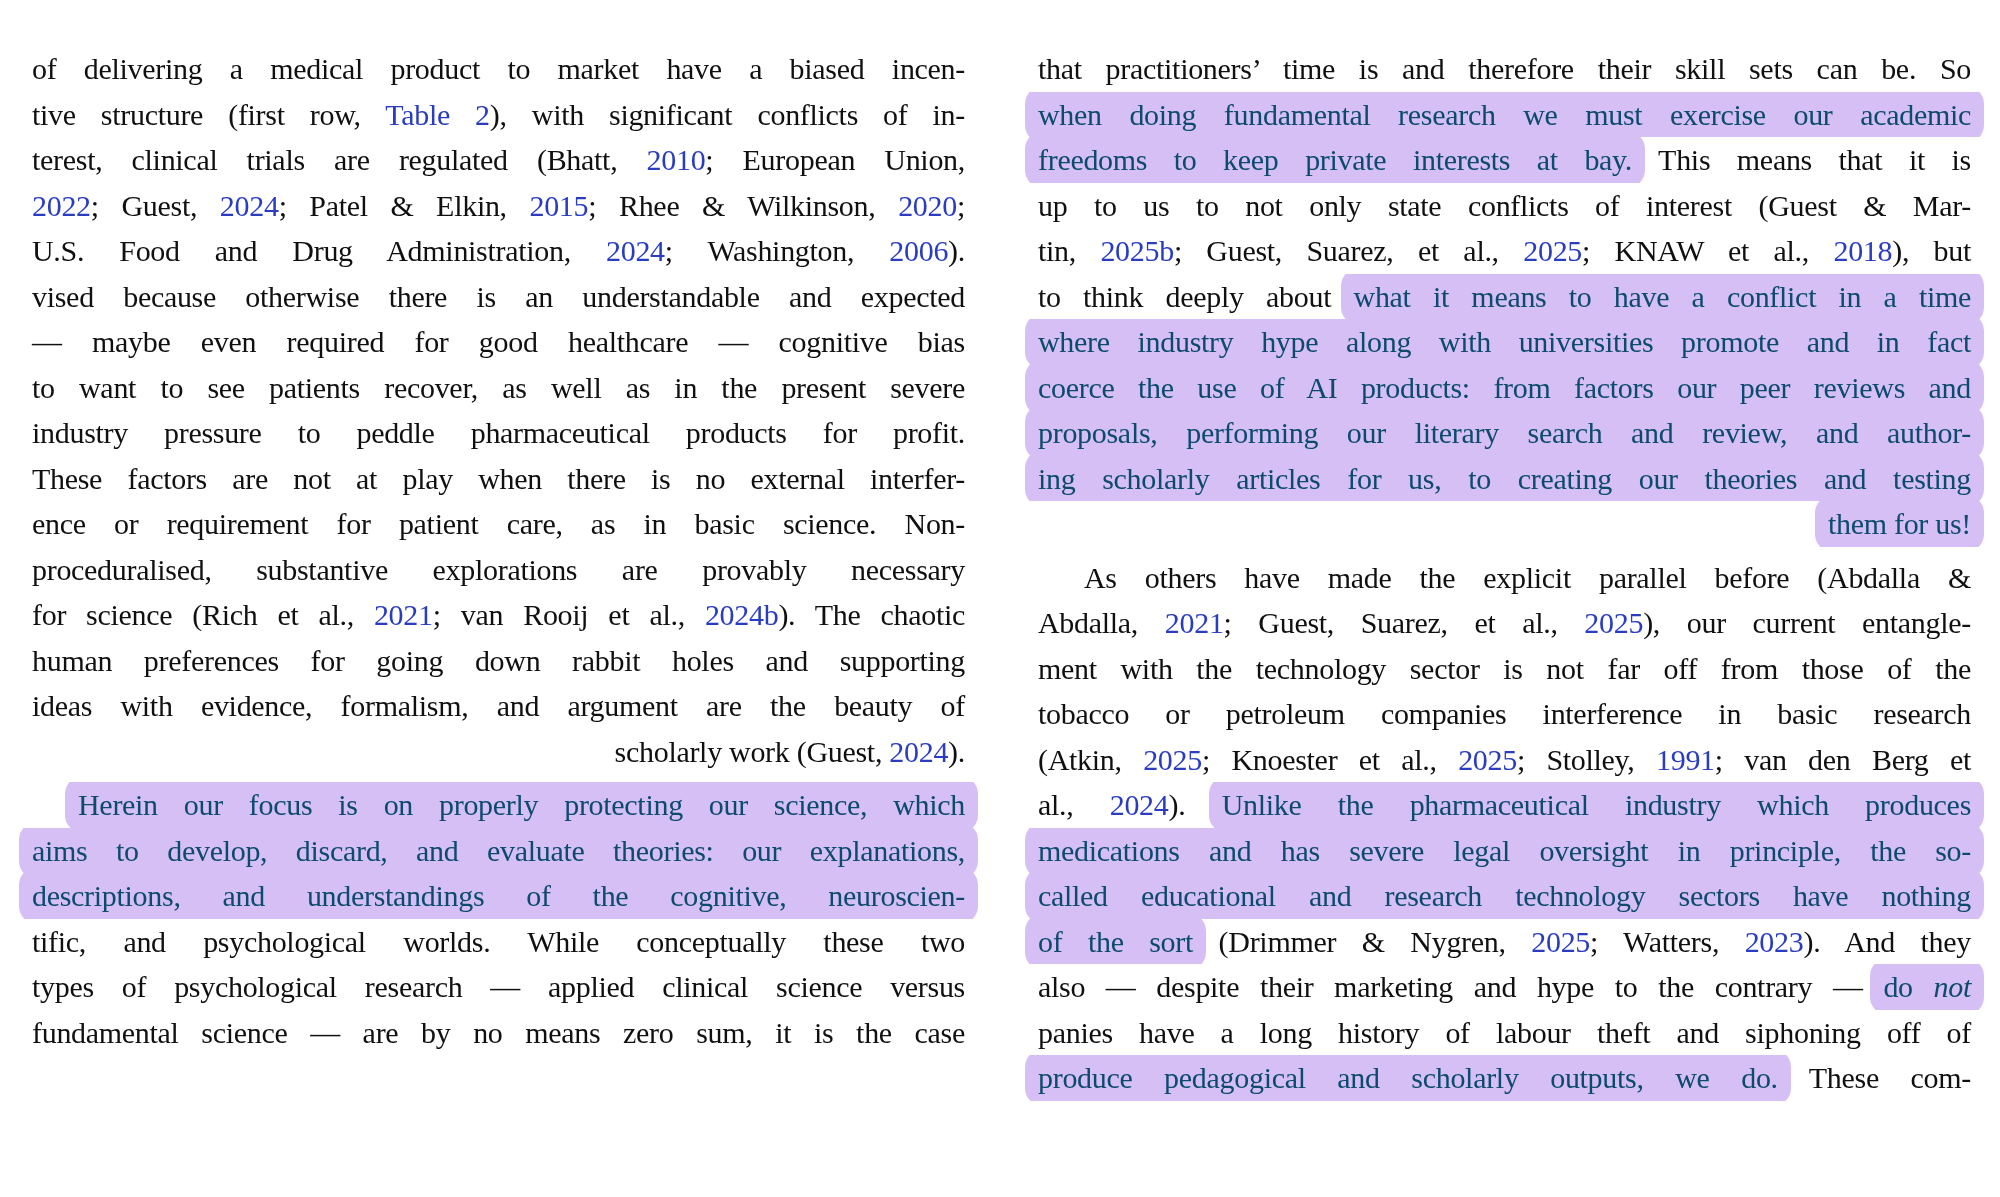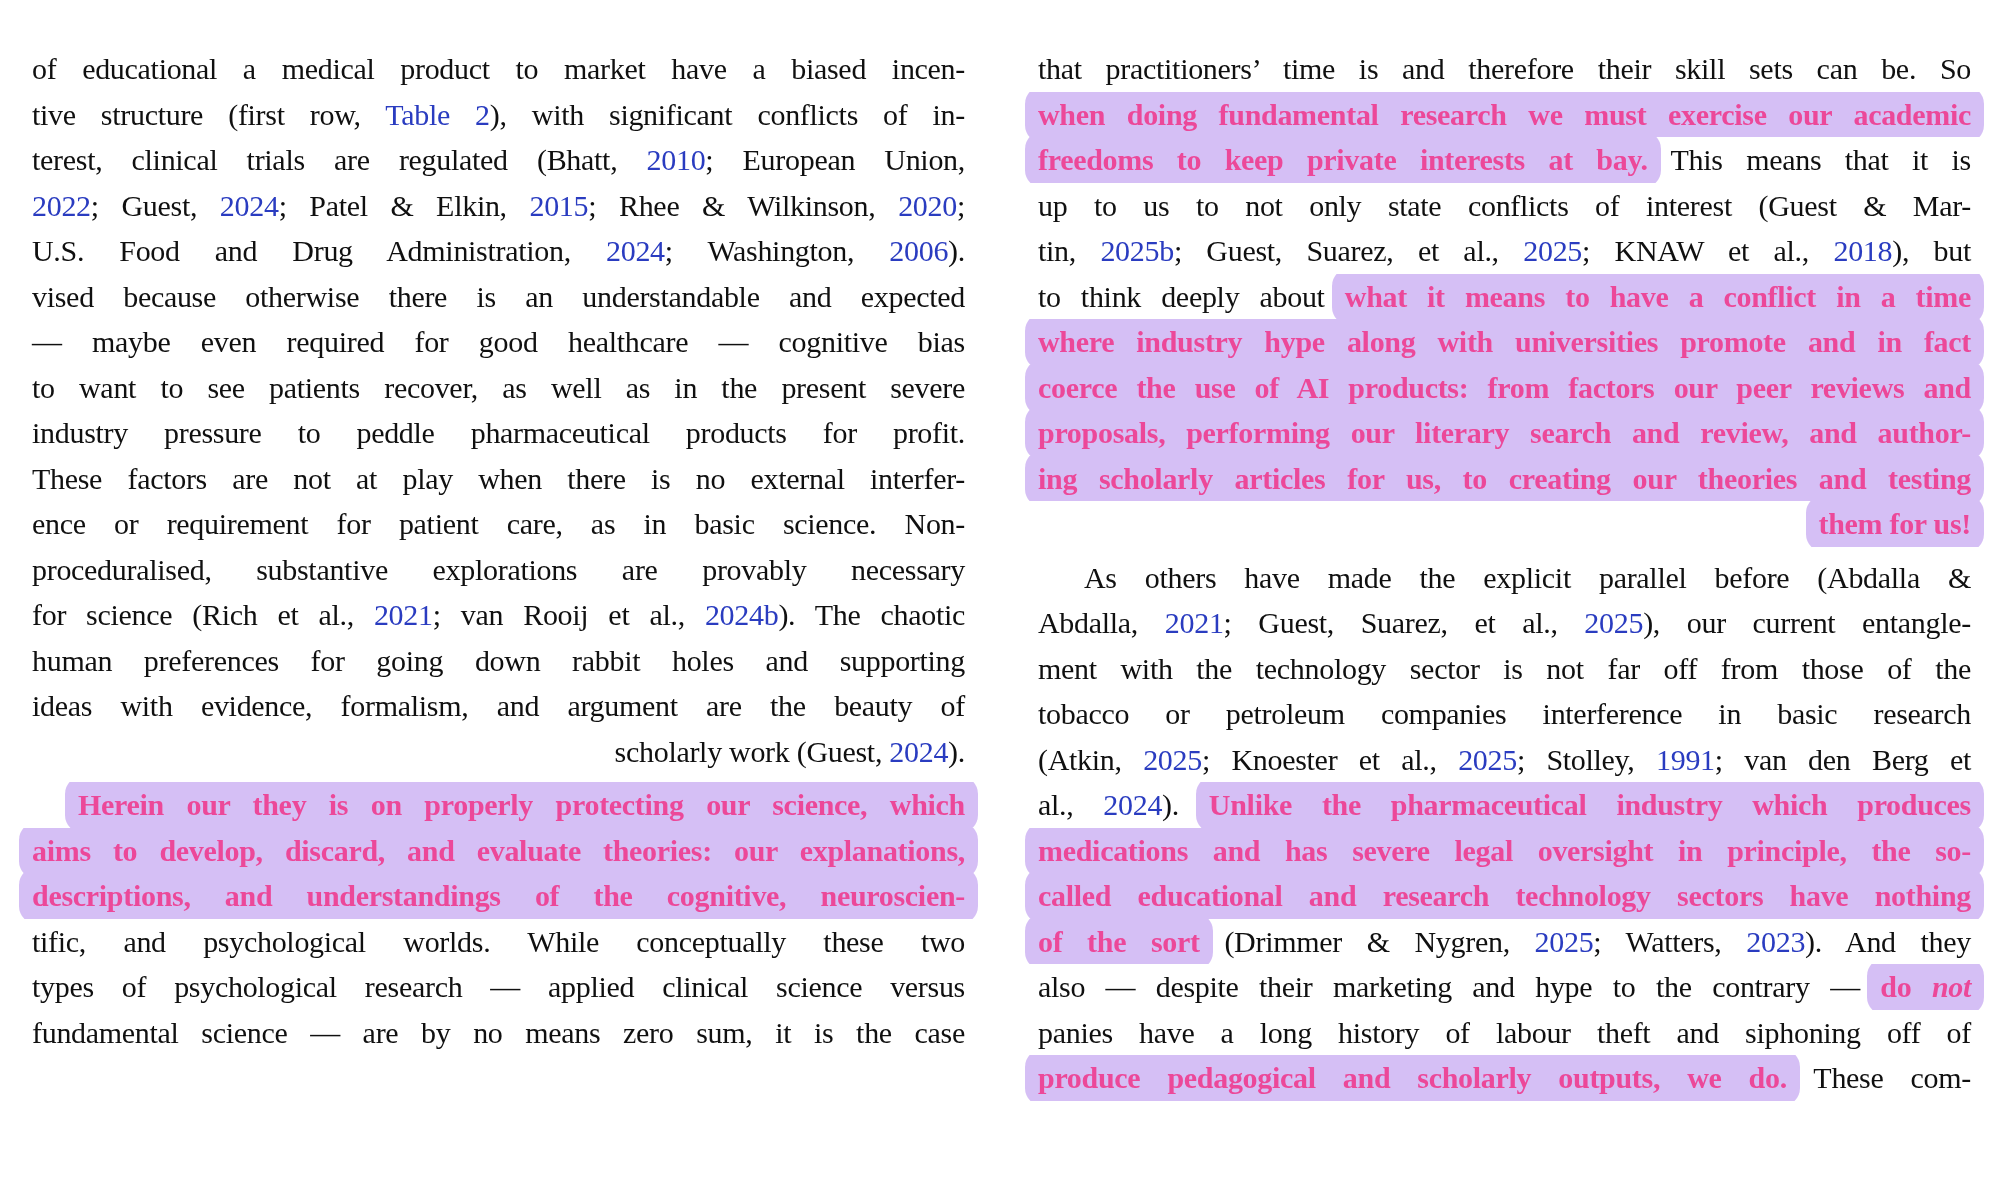--- a/index.html
+++ b/index.html
@@ -49,49 +49,48 @@
 
   .cite {
     color: #2a3cc0;
     cursor: pointer;
   }
   .hl {
     background: rgba(150, 95, 230, 0.40);
     border-radius: 18px;
     padding: 12px 13px;
     margin: 0 -13px;
-    color: #ec4899;
+    color: #0c4a6e;
     -webkit-box-decoration-break: clone;
     box-decoration-break: clone;
-    font-weight: bold;
   }
   .hl .it { font-style: italic; }
 </style>
 </head>
 <body>
 
 <div class="page">
     <div class="col">
-      <div class="line"><span>of educational a medical product to market have a biased incen-</span></div>
+      <div class="line"><span>of delivering a medical product to market have a biased incen-</span></div>
       <div class="line"><span>tive structure (first row, </span><span class="cite">Table 2</span><span>), with significant conflicts of in-</span></div>
       <div class="line"><span>terest, clinical trials are regulated (Bhatt, </span><span class="cite">2010</span><span>; European Union,</span></div>
       <div class="line"><span class="cite">2022</span><span>; Guest, </span><span class="cite">2024</span><span>; Patel &amp; Elkin, </span><span class="cite">2015</span><span>; Rhee &amp; Wilkinson, </span><span class="cite">2020</span><span>;</span></div>
       <div class="line"><span>U.S. Food and Drug Administration, </span><span class="cite">2024</span><span>; Washington, </span><span class="cite">2006</span><span>).</span></div>
       <div class="line"><span>vised because otherwise there is an understandable and expected</span></div>
       <div class="line"><span>— maybe even required for good healthcare — cognitive bias</span></div>
       <div class="line"><span>to want to see patients recover, as well as in the present severe</span></div>
       <div class="line"><span>industry pressure to peddle pharmaceutical products for profit.</span></div>
       <div class="line"><span>These factors are not at play when there is no external interfer-</span></div>
       <div class="line"><span>ence or requirement for patient care, as in basic science. Non-</span></div>
       <div class="line"><span>proceduralised, substantive explorations are provably necessary</span></div>
       <div class="line"><span>for science (Rich et al., </span><span class="cite">2021</span><span>; van Rooij et al., </span><span class="cite">2024b</span><span>). The chaotic</span></div>
       <div class="line"><span>human preferences for going down rabbit holes and supporting</span></div>
       <div class="line"><span>ideas with evidence, formalism, and argument are the beauty of</span></div>
       <div class="line noj"><span>scholarly work (Guest, </span><span class="cite">2024</span><span>).</span></div>
-      <div class="line indent pskip"><span class="hl"><span>Herein our they is on properly protecting our science, which</span></span></div>
+      <div class="line indent pskip"><span class="hl"><span>Herein our focus is on properly protecting our science, which</span></span></div>
       <div class="line"><span class="hl"><span>aims to develop, discard, and evaluate theories: our explanations,</span></span></div>
       <div class="line"><span class="hl"><span>descriptions, and understandings of the cognitive, neuroscien-</span></span></div>
       <div class="line"><span>tific, and psychological worlds. While conceptually these two</span></div>
       <div class="line"><span>types of psychological research — applied clinical science versus</span></div>
       <div class="line"><span>fundamental science — are by no means zero sum, it is the case</span></div>
     </div>
     <div class="col">
       <div class="line"><span>that practitioners’ time is and therefore their skill sets can be. So</span></div>
       <div class="line"><span class="hl"><span>when doing fundamental research we must exercise our academic</span></span></div>
       <div class="line"><span class="hl"><span>freedoms to keep private interests at bay.</span></span><span> This means that it is</span></div>

